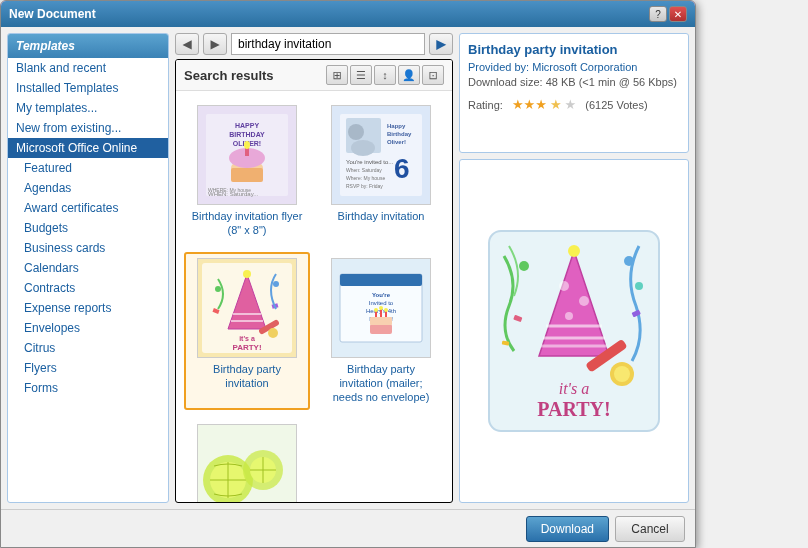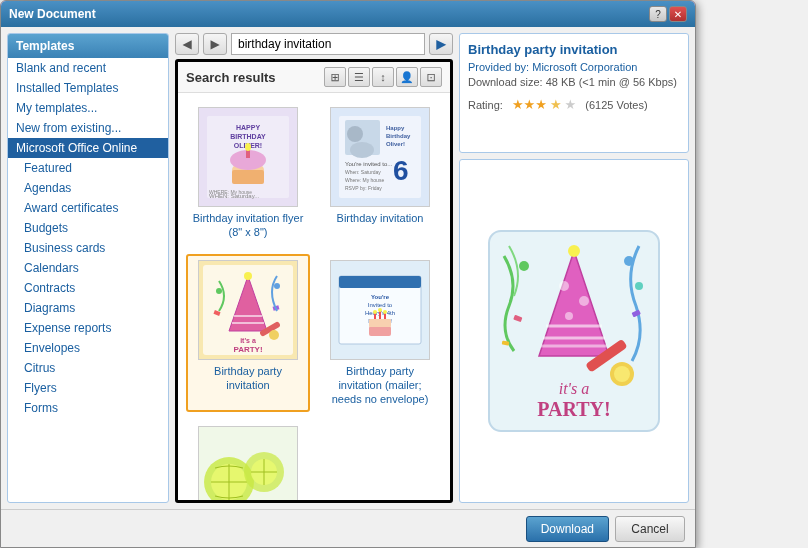--- a/index.html
+++ b/index.html
@@ -76,20 +76,21 @@
       display: flex;
       flex-direction: column;
     }
 
     .sidebar-header {
       background: linear-gradient(to bottom, #5ba3d0, #3a82b5);
       color: white;
       font-weight: bold;
       font-size: 12px;
       padding: 5px 8px;
+      font-style: italic;
     }
 
     .sidebar-scroll {
       flex: 1;
       overflow-y: auto;
       overflow-x: hidden;
     }
 
     .sidebar-item {
       padding: 3px 8px;
@@ -164,21 +165,21 @@
       align-items: center;
       justify-content: center;
       font-size: 12px;
       color: #2060a0;
       font-weight: bold;
     }
 
     .results-panel {
       flex: 1;
       background: white;
-      border: 3px solid #000000;
+      border: 1px solid #000000;
       border-radius: 3px;
       display: flex;
       flex-direction: column;
       overflow: hidden;
     }
 
     .results-header {
       display: flex;
       align-items: center;
       justify-content: space-between;
@@ -394,21 +395,20 @@
           <div class="sidebar-item">My templates...</div>
           <div class="sidebar-item">New from existing...</div>
           <div class="sidebar-item active">Microsoft Office Online</div>
           <div class="sidebar-item indent">Featured</div>
           <div class="sidebar-item indent">Agendas</div>
           <div class="sidebar-item indent">Award certificates</div>
           <div class="sidebar-item indent">Budgets</div>
           <div class="sidebar-item indent">Business cards</div>
           <div class="sidebar-item indent">Calendars</div>
           <div class="sidebar-item indent">Contracts</div>
-          <div class="sidebar-item indent">Diagrams</div>
           <div class="sidebar-item indent">Expense reports</div>
           <div class="sidebar-item indent">Envelopes</div>
           <div class="sidebar-item indent">Citrus</div>
           <div class="sidebar-item indent">Flyers</div>
           <div class="sidebar-item indent">Forms</div>
         </div>
     </div>
 
     <div class="middle-panel">
 

